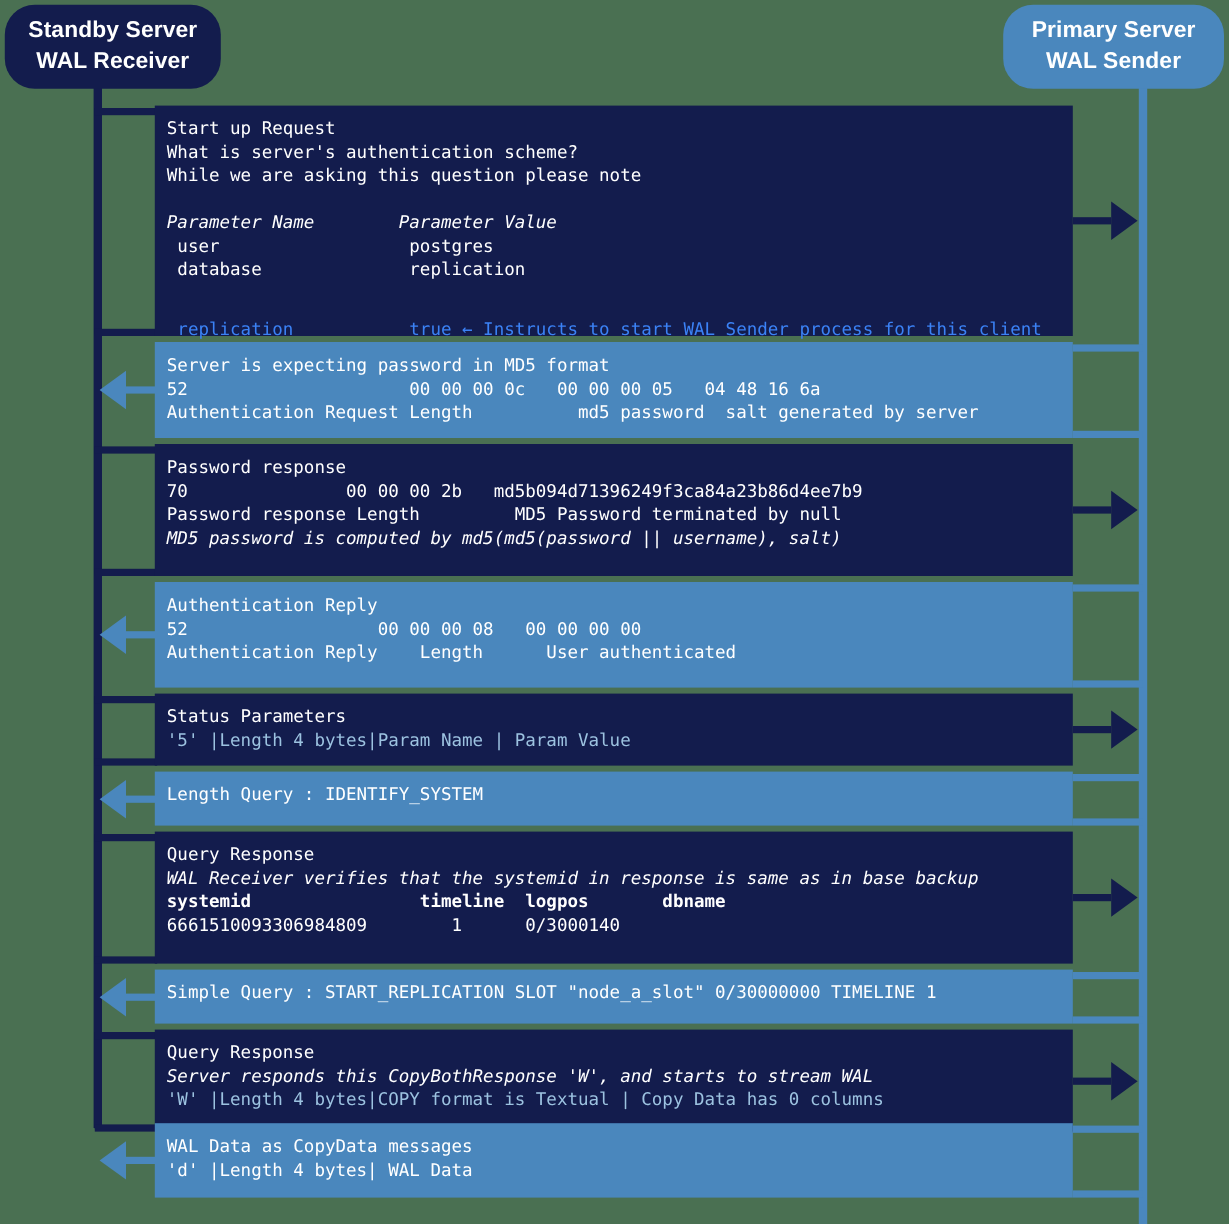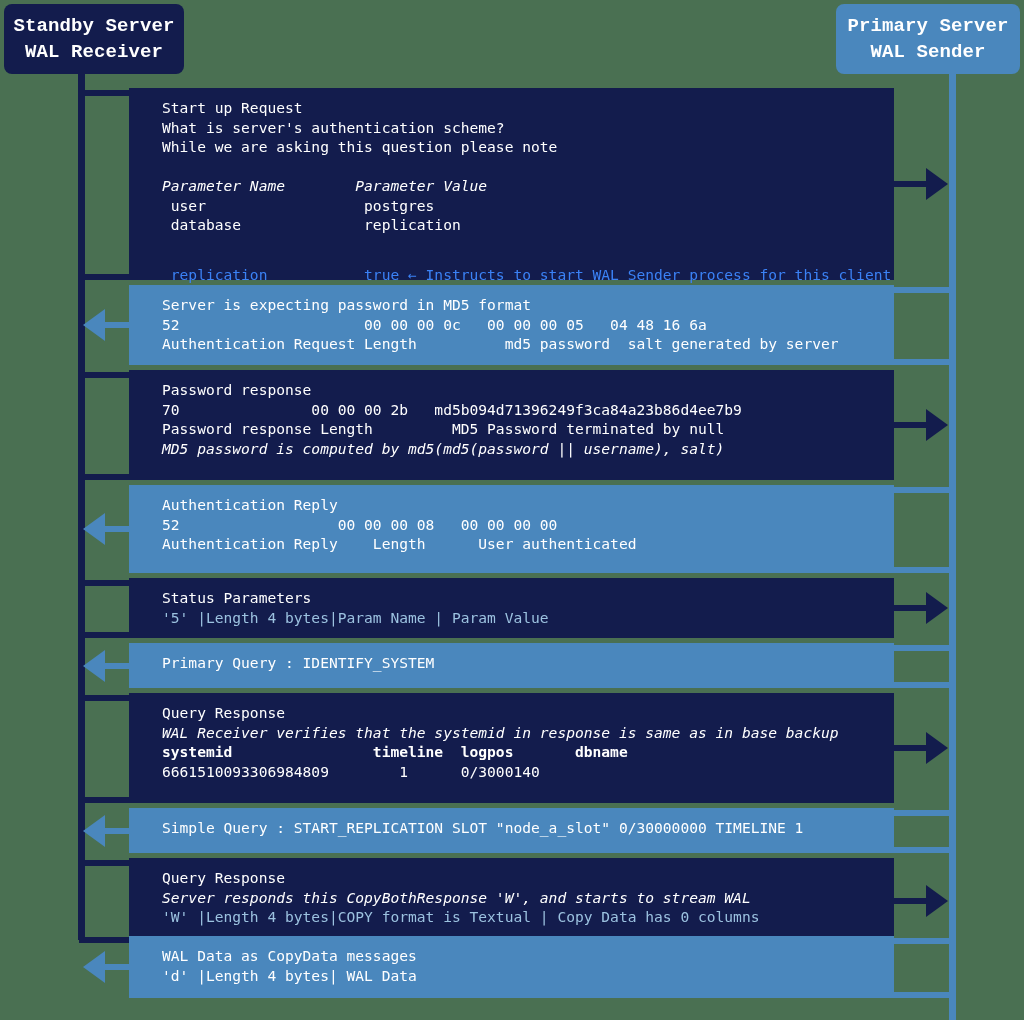--- a/index.html
+++ b/index.html
@@ -23,42 +23,42 @@
   .lifeline {
     position: absolute;
     width: 7px;
   }
   .lifeline.left  { background: #131c4d; left: 78px;  top: 60px; height: 880px; }
   .lifeline.right { background: #4a87bd; left: 949px; top: 60px; height: 960px; }
 
   
   .actor {
     position: absolute;
-    border-radius: 8px;
-    font-family: Liberation Mono, monospace;
+    border-radius: 25px;
+    font-family: Liberation Sans, sans-serif;
     color: #ffffff;
     font-size: 19px;
     font-weight: 600;
     line-height: 1.38;
     text-align: right;
     display: flex;
     flex-direction: column;
     align-items: center;
     justify-content: center;
     letter-spacing: .1px;
   }
   .actor.standby { background: #131c4d; left: 4px;  top: 4px; width: 180px; height: 70px; }
   .actor.primary { background: #4a87bd; left: 836px; top: 4px; width: 184px; height: 70px; }
 
   
   .msg {
     position: absolute;
     left: 129px;
     width: 765px;
-    padding: 10px 0 10px 33px;
+    padding: 10px 0 10px 10px;
     font-size: 14.6px;
     line-height: 19.5px;
     color: #ffffff;
     white-space: pre;
   }
   .msg.navy { background: #131c4d; }
   .msg.blue { background: #4a87bd; }
 
   .ln       { display: block; }
   .ln.ital  { font-style: italic; }
@@ -156,20 +156,20 @@
     <span>Primary Server</span>
     <span>WAL Sender</span>
   </div>
 
   <div id="messages">
       <div class="msg navy" style="top: 88px; height: 192px;"><span class="ln">Start up Request</span><span class="ln">What is server's authentication scheme?</span><span class="ln">While we are asking this question please note</span><span class="ln">&nbsp;</span><span class="ln ital">Parameter Name        Parameter Value</span><span class="ln"> user                  postgres</span><span class="ln"> database              replication</span><span class="ln red"> replication           true ← Instructs to start WAL Sender process for this client</span><span class="ln"> applications_name     applications_name</span></div>
       <div class="msg blue" style="top: 285px; height: 80px;"><span class="ln">Server is expecting password in MD5 format</span><span class="ln">52                     00 00 00 0c   00 00 00 05   04 48 16 6a</span><span class="ln">Authentication Request Length          md5 password  salt generated by server</span></div>
       <div class="msg navy" style="top: 370px; height: 110px;"><span class="ln">Password response</span><span class="ln">70               00 00 00 2b   md5b094d71396249f3ca84a23b86d4ee7b9</span><span class="ln">Password response Length         MD5 Password terminated by null</span><span class="ln ital">MD5 password is computed by md5(md5(password || username), salt)</span></div>
       <div class="msg blue" style="top: 485px; height: 88px;"><span class="ln">Authentication Reply</span><span class="ln">52                  00 00 00 08   00 00 00 00</span><span class="ln">Authentication Reply    Length      User authenticated</span></div>
       <div class="msg navy" style="top: 578px; height: 60px;"><span class="ln">Status Parameters</span><span class="ln pale">'5' |Length 4 bytes|Param Name | Param Value</span></div>
-      <div class="msg blue" style="top: 643px; height: 45px;"><span class="ln">Primary Query : IDENTIFY_SYSTEM</span></div>
+      <div class="msg blue" style="top: 643px; height: 45px;"><span class="ln">Length Query : IDENTIFY_SYSTEM</span></div>
       <div class="msg navy" style="top: 693px; height: 110px;"><span class="ln">Query Response</span><span class="ln ital">WAL Receiver verifies that the systemid in response is same as in base backup</span><span class="ln bold">systemid                timeline  logpos       dbname</span><span class="ln">6661510093306984809        1      0/3000140</span></div>
       <div class="msg blue" style="top: 808px; height: 45px;"><span class="ln">Simple Query : START_REPLICATION SLOT "node_a_slot" 0/30000000 TIMELINE 1</span></div>
       <div class="msg navy" style="top: 858px; height: 85px;"><span class="ln">Query Response</span><span class="ln ital">Server responds this CopyBothResponse 'W', and starts to stream WAL</span><span class="ln pale">'W' |Length 4 bytes|COPY format is Textual | Copy Data has 0 columns</span></div>
       <div class="msg blue" style="top: 936px; height: 62px;"><span class="ln">WAL Data as CopyData messages</span><span class="ln">'d' |Length 4 bytes| WAL Data</span></div>
     </div>
 
 </div>
 
 </body></html>

